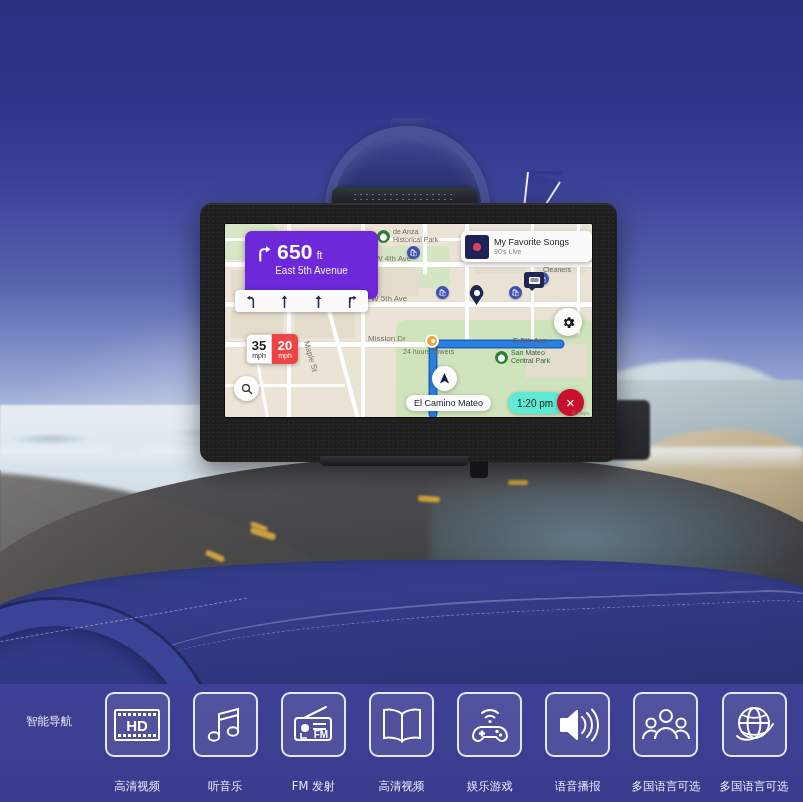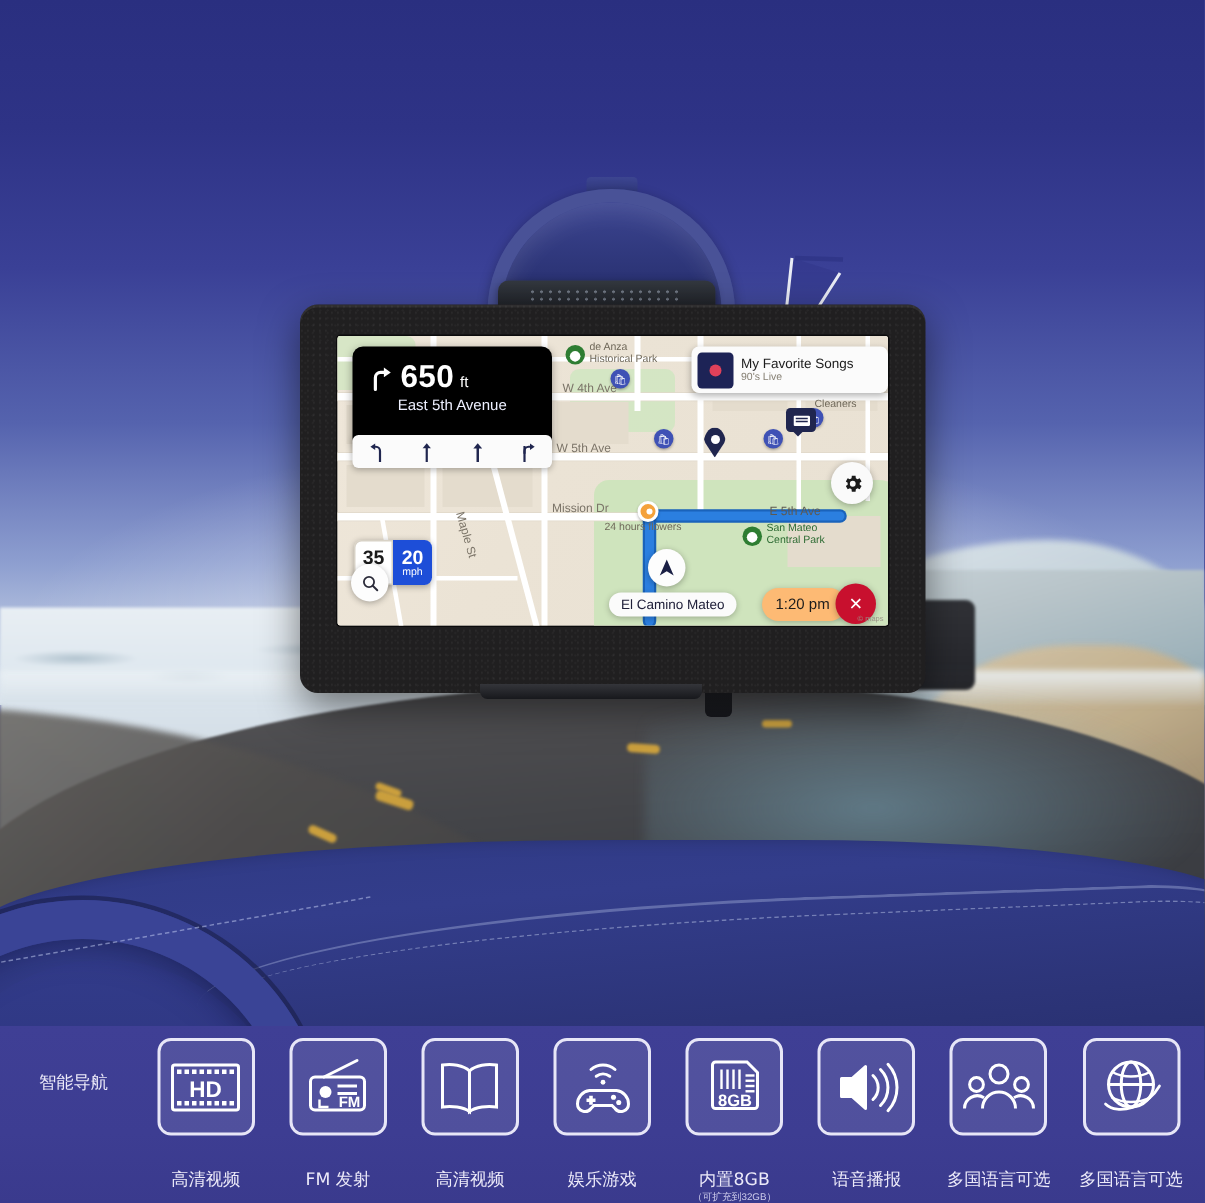--- a/index.html
+++ b/index.html
@@ -268,22 +268,22 @@
     content:""; position:absolute; left:4px; top:2.5px; width:4px; height:4px;
     border-radius:50%; background:#fff;
   }
   .poi-label{
     position:absolute; color:#6f6859; font-size:7px; white-space:nowrap; line-height:8px;
   }
   .poi-label-green{ color:#2d6b33; }
 
   
   .nav-card{
-    position:absolute; left:10px; top:7px; width:133px; height:68px;
-    background:#000000; border-radius:7px;
+    position:absolute; left:20px; top:7px; width:133px; height:68px;
+    background:#6d28d9; border-radius:7px;
     box-shadow:0 2px 6px rgba(0,0,0,.35);
     color:#fff;
   }
   .nav-dist-row{
     position:absolute; left:11px; top:9px;
     display:flex; align-items:baseline; gap:4px;
   }
   .nav-arrow{ width:17px; height:17px; position:relative; top:3px; }
   .nav-dist{ font-size:21px; font-weight:bold; letter-spacing:.2px; }
   .nav-unit{ font-size:10px; }
@@ -294,29 +294,29 @@
   .maneuver-bar{
     position:absolute; left:10px; top:66px; width:133px; height:22px;
     background:#fbfbfb; border-radius:4px;
     display:flex; align-items:center; justify-content:space-around;
     box-shadow:0 1px 4px rgba(0,0,0,.28);
   }
   .mv{ width:11px; height:13px; }
 
   
   .speed-group{
-    position:absolute; left:11px; top:110px; display:flex; gap:0;
-    box-shadow:0 1px 4px rgba(0,0,0,.3); border-radius:5px;margin-top:26px;
+    position:absolute; left:21px; top:110px; display:flex; gap:0;
+    box-shadow:0 1px 4px rgba(0,0,0,.3); border-radius:5px;
   }
   .sp-box{
     width:26px; height:30px; display:flex; flex-direction:column;
     align-items:center; justify-content:center; border-radius:5px 0 0 5px;
   }
   .sp-white{ background:#ffffff; color:#1b1b1b; border:1px solid #d8d2c6; }
-  .sp-black{ background:#1d4ed8; color:#ffffff; border-radius:0 5px 5px 0; }
+  .sp-black{ background:#ef4444; color:#ffffff; border-radius:0 5px 5px 0; }
   .sp-num{ font-size:13px; font-weight:bold; line-height:13px; }
   .sp-unit{ font-size:7px; line-height:8px; }
 
   .search-btn{
     position:absolute; left:9px; top:152px; width:25px; height:25px;
     border-radius:50%; background:#fdfdfd;
     display:flex; align-items:center; justify-content:center;
     box-shadow:0 1px 4px rgba(0,0,0,.3);
   }
   .gear-btn{
@@ -361,21 +361,21 @@
   }
   .road-pill{
     position:absolute; left:181px; top:171px; height:16px;
     background:#fbfbfb; border-radius:8px;
     display:flex; align-items:center; padding:0 8px;
     font-size:9px; color:#20203a;
     box-shadow:0 1px 4px rgba(0,0,0,.25);
   }
   .eta-pill{
     position:absolute; left:283px; top:168px; height:22px;
-    background:#fdba74; border-radius:11px;
+    background:#5eead4; border-radius:11px;
     display:flex; align-items:center; padding:0 11px 0 9px;
     font-size:10px; color:#1c1c1c;
     box-shadow:0 1px 4px rgba(0,0,0,.25);
   }
   .close-btn{
     position:absolute; left:332px; top:165px; width:27px; height:27px;
     border-radius:50%; background:#c8102e;
     display:flex; align-items:center; justify-content:center;
     color:#fff; font-size:15px; line-height:15px;
     box-shadow:0 1px 5px rgba(0,0,0,.3);
@@ -633,20 +633,31 @@
               <rect x="31" y="29" width="3" height="3"></rect>
             <rect x="36" y="29" width="3" height="3"></rect>
               <rect x="41" y="29" width="3" height="3"></rect>
           </g>
           <text x="25" y="26" text-anchor="middle" fill="#fff" font-size="15" font-weight="bold" font-family="Liberation Sans, sans-serif">HD</text>
         </svg>
       </div>
       <div class="feat-label">高清视频</div>
     </div>
 
+    <div class="feat">
+      <div class="feat-box">
+        <svg width="40" height="42" viewBox="0 0 40 42" fill="none" stroke="#fff" stroke-width="2">
+          <path d="M14 32 V10 L33 5 V27"></path>
+          <path d="M14 16 L33 11"></path>
+          <ellipse cx="9" cy="32.5" rx="5.2" ry="4.2"></ellipse>
+          <ellipse cx="28" cy="27.5" rx="5.2" ry="4.2"></ellipse>
+        </svg>
+      </div>
+      <div class="feat-label">听音乐</div>
+    </div>
 
     <div class="feat">
       <div class="feat-box">
         <svg width="46" height="42" viewBox="0 0 46 42" fill="none" stroke="#fff" stroke-width="2">
           <rect x="5" y="14" width="36" height="22" rx="3"></rect>
           <path d="M14 14 L36 3" stroke-linecap="round"></path>
           <circle cx="15" cy="24" r="4" fill="#fff" stroke="none"></circle>
           <line x1="23" y1="20" x2="36" y2="20"></line>
           <line x1="23" y1="25" x2="36" y2="25"></line>
           <path d="M11 29 v5 h6" stroke-width="1.6"></path>
@@ -676,42 +687,20 @@
           <path d="M15 24 h18 a9 9 0 018 9 a5 5 0 01-9 3 l-2-2 h-12 l-2 2 a5 5 0 01-9-3 a9 9 0 018-9z"></path>
           <line x1="13" y1="30.5" x2="19" y2="30.5" stroke-width="2.4"></line>
           <line x1="16" y1="27.5" x2="16" y2="33.5" stroke-width="2.4"></line>
           <circle cx="31" cy="28.5" r="1.7" fill="#fff" stroke="none"></circle>
           <circle cx="34.5" cy="32" r="1.7" fill="#fff" stroke="none"></circle>
         </svg>
       </div>
       <div class="feat-label">娱乐游戏</div>
     </div>
 
-    <div class="feat">
-      <div class="feat-box">
-        <svg width="44" height="42" viewBox="0 0 44 42" fill="none" stroke="#fff" stroke-width="2">
-          <path d="M9 4 H30 L37 11 V33 a2 2 0 01-2 2 H9 a2 2 0 01-2-2 V6 a2 2 0 012-2z"></path>
-          <g stroke-width="1.6">
-            <line x1="13" y1="9" x2="13" y2="22"></line>
-              <line x1="17" y1="9" x2="17" y2="22"></line>
-            <line x1="21" y1="9" x2="21" y2="22"></line>
-              <line x1="25" y1="9" x2="25" y2="22"></line>
-          </g>
-          <g stroke-width="1.6">
-            <line x1="29" y1="13" x2="35" y2="13"></line>
-              <line x1="29" y1="16.5" x2="35" y2="16.5"></line>
-            <line x1="29" y1="20" x2="35" y2="20"></line>
-              <line x1="29" y1="23.5" x2="35" y2="23.5"></line>
-          </g>
-          <text x="22" y="33" text-anchor="middle" fill="#fff" stroke="none" font-size="11" font-weight="bold" font-family="Liberation Sans, sans-serif">8GB</text>
-        </svg>
-      </div>
-      <div class="feat-label">内置8GB</div>
-      <div class="feat-sub">（可扩充到32GB）</div>
-    </div>
 
     <div class="feat">
       <div class="feat-box">
         <svg width="46" height="40" viewBox="0 0 46 40" fill="none" stroke="#fff" stroke-width="2">
           <path d="M6 14 H13 L22 6 V34 L13 26 H6 Z" fill="#fff" stroke="#fff" stroke-linejoin="round"></path>
           <path d="M27 12 a11 11 0 010 16" stroke-linecap="round"></path>
           <path d="M32 8 a17 17 0 010 24" stroke-linecap="round"></path>
           <path d="M37 4.5 a23 23 0 010 31" stroke-linecap="round"></path>
         </svg>
       </div>

